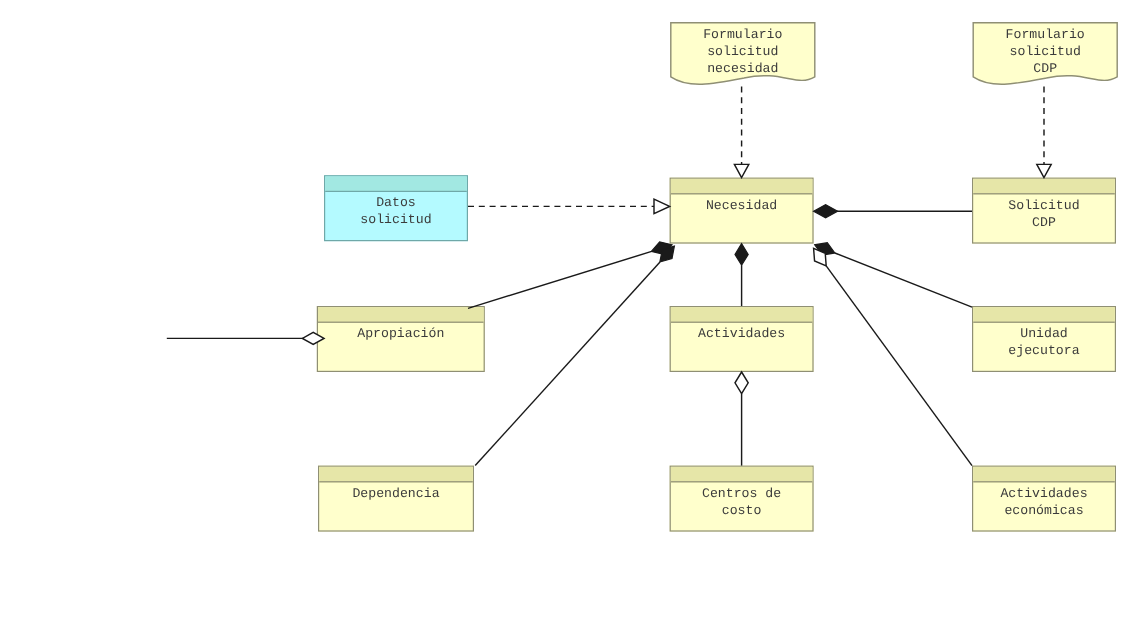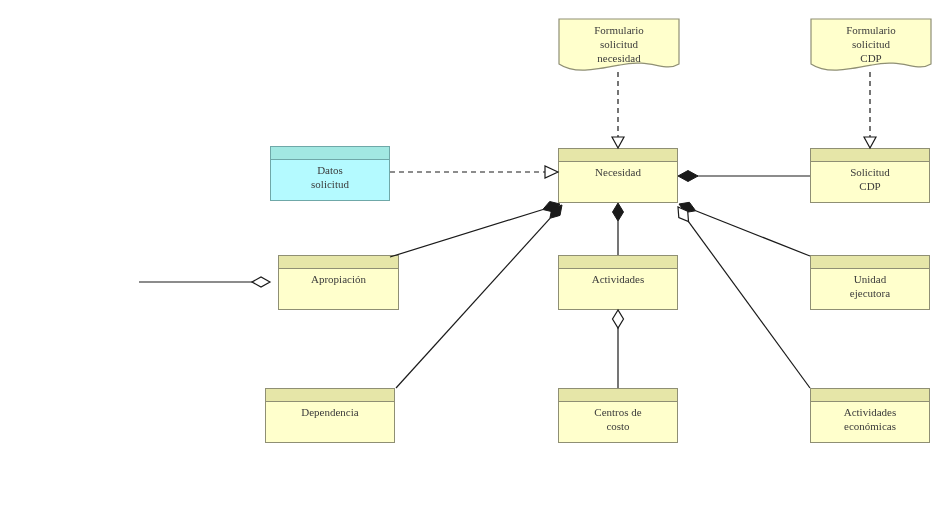--- a/index.html
+++ b/index.html
@@ -3,21 +3,21 @@
 <meta charset="utf-8">
 <style>
   :root{
     --class-fill:#FFFFCC; --class-header:#E6E6A8; --class-border:#8F8F74;
     --data-fill:#B4FAFF;  --data-header:#A2E8E2;  --data-border:#6FA8A8;
     --line:#1A1A1A; --text:#3B3B3B;
   }
   html,body{margin:0;padding:0;background:#fff;}
   .canvas{
     position:relative; width:945px; height:527px; background:#ffffff;
-    font-family:Liberation Serif, serif; font-size:11px; color:var(--text);
+    font-family:Liberation Mono, monospace; font-size:11px; color:var(--text);
     overflow:hidden;
   }
   .node{position:absolute; box-sizing:border-box;}
   .class-box{background:var(--class-fill); border:1px solid var(--class-border);}
   .class-box .hdr{height:12px; background:var(--class-header); border-bottom:1px solid var(--class-border);}
   .class-box .body{text-align:center; padding-top:3px; line-height:14px; white-space:pre-line;}
   .data-box{background:var(--data-fill); border-color:var(--data-border);}
   .data-box .hdr{background:var(--data-header); border-bottom-color:var(--data-border);}
   .note{background:transparent;}
   .note svg{position:absolute; left:0; top:0;}
@@ -65,21 +65,21 @@
     <div class="body">Necesidad</div>
   </div>
 
   <div class="node class-box" style="left:810px;top:148px;width:120px;height:55px">
     <div class="hdr"></div>
     <div class="body">Solicitud
 CDP</div>
   </div>
 
 
-  <div class="node class-box" style="left:278px;top:255px;width:121px;height:55px">
+  <div class="node class-box" style="left:264px;top:255px;width:140px;height:55px">
     <div class="hdr"></div>
     <div class="body">Apropiación</div>
   </div>
 
   <div class="node class-box" style="left:558px;top:255px;width:120px;height:55px">
     <div class="hdr"></div>
     <div class="body">Actividades</div>
   </div>
 
   <div class="node class-box" style="left:810px;top:255px;width:120px;height:55px">

